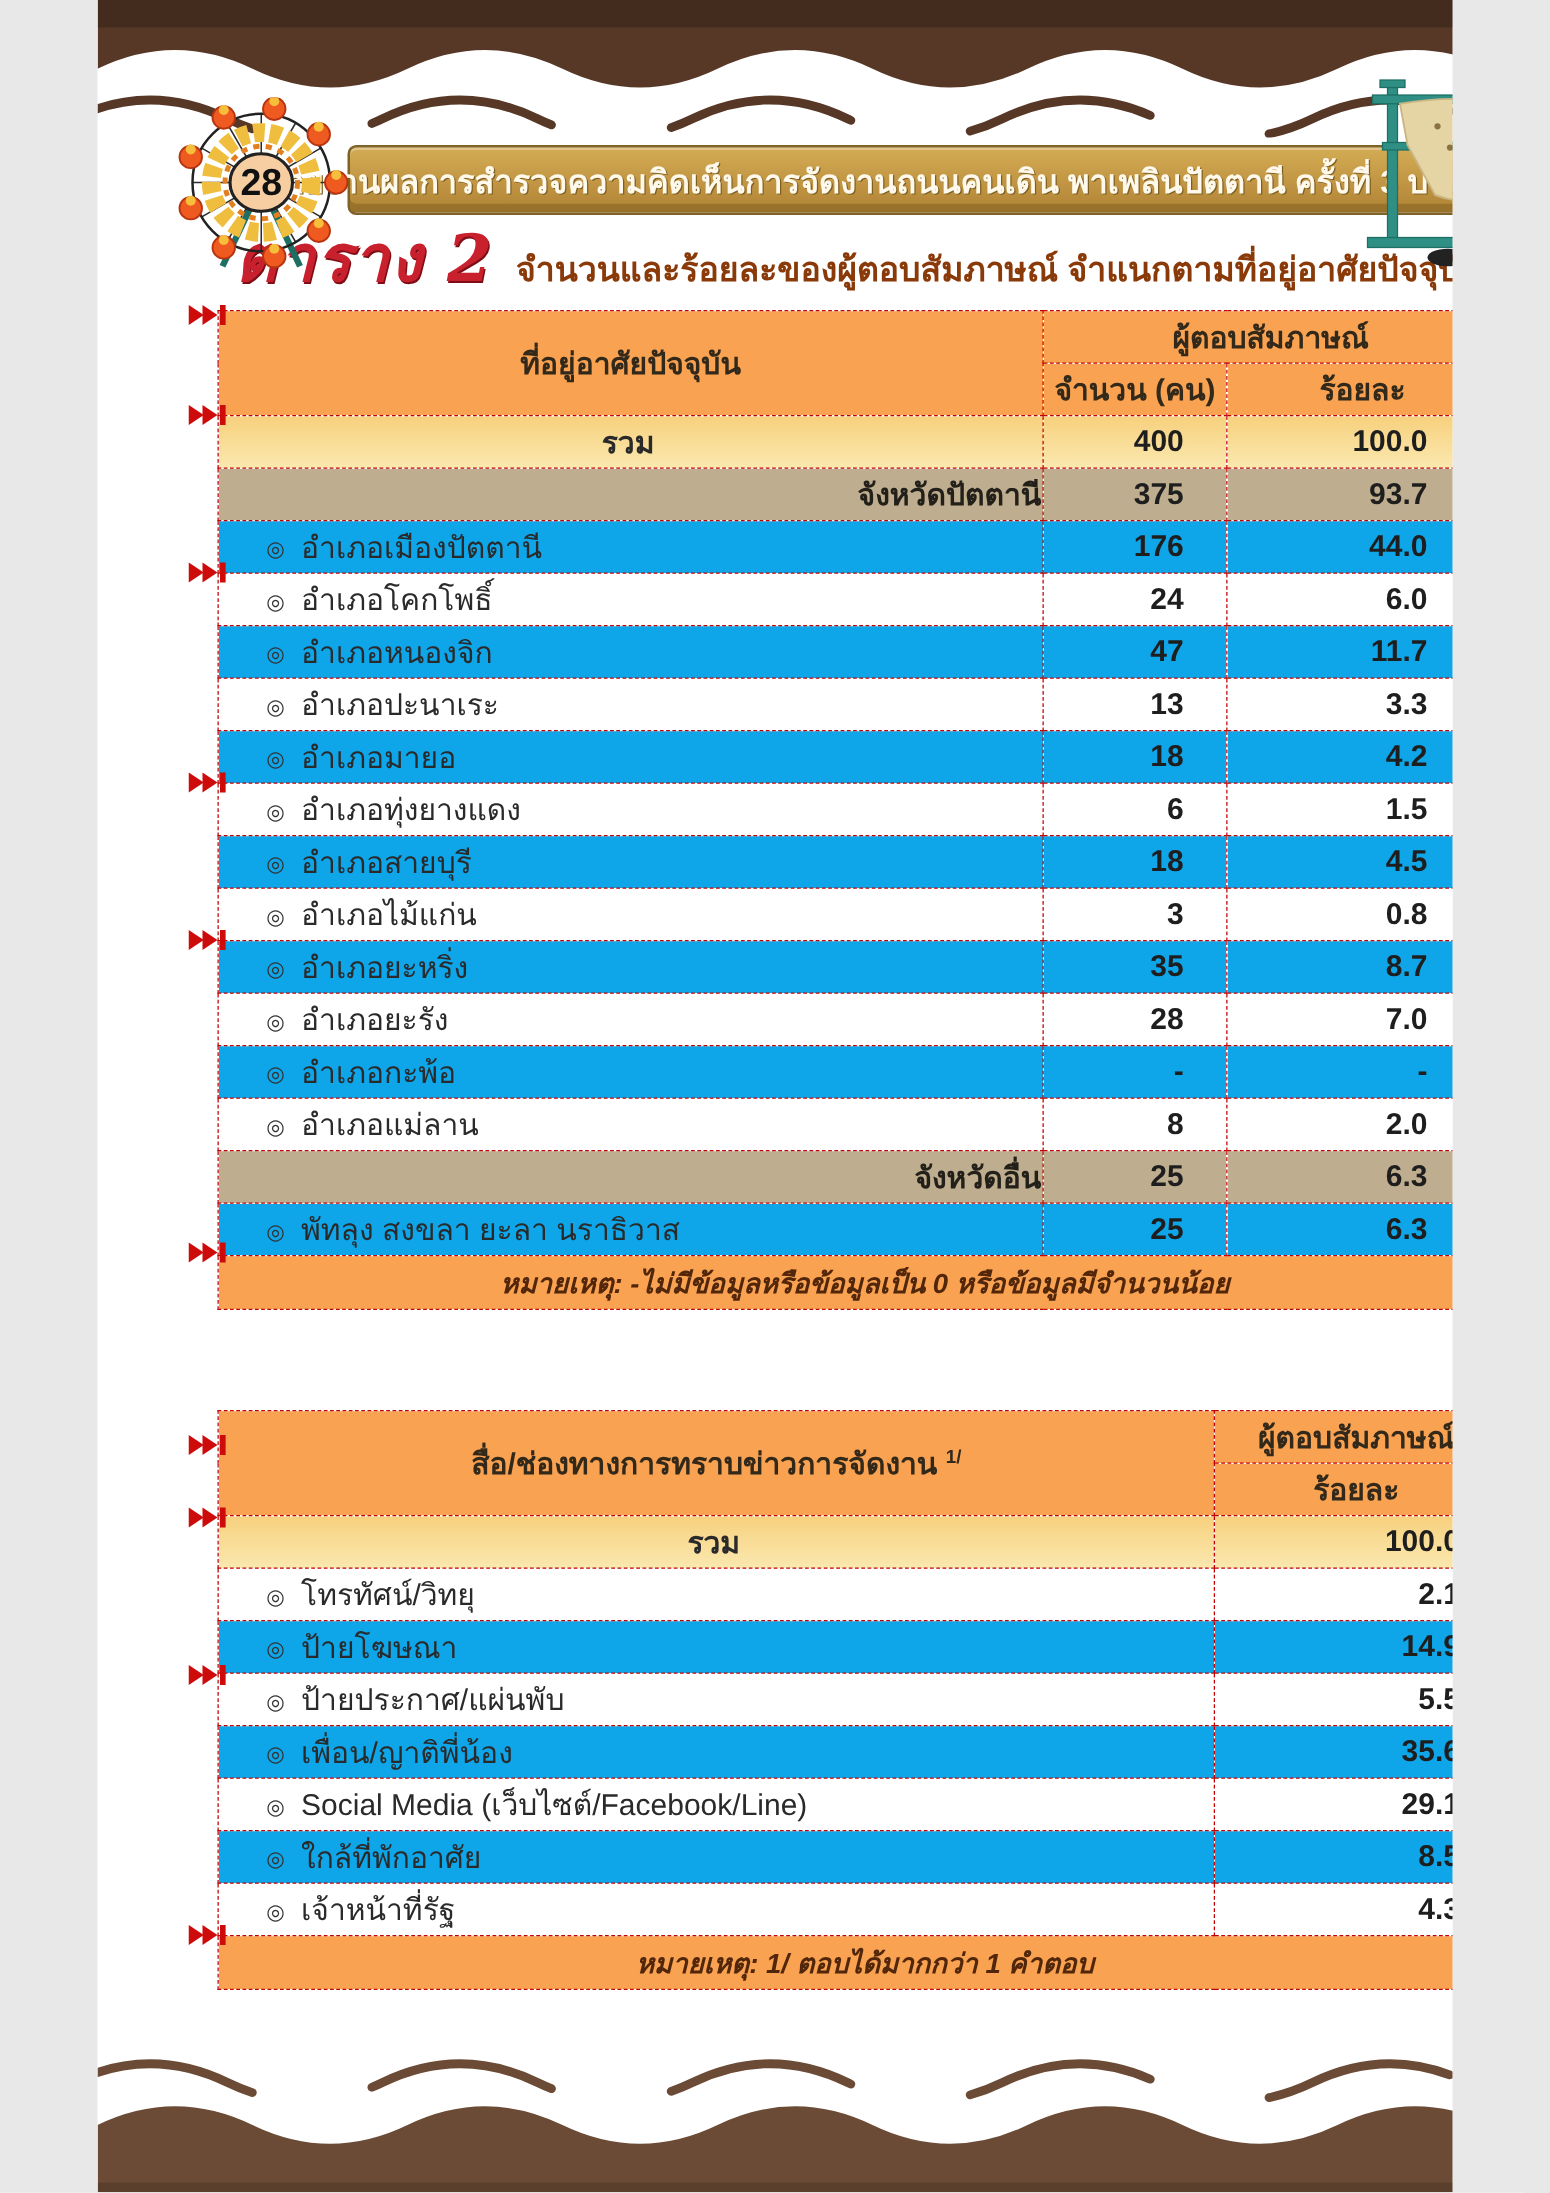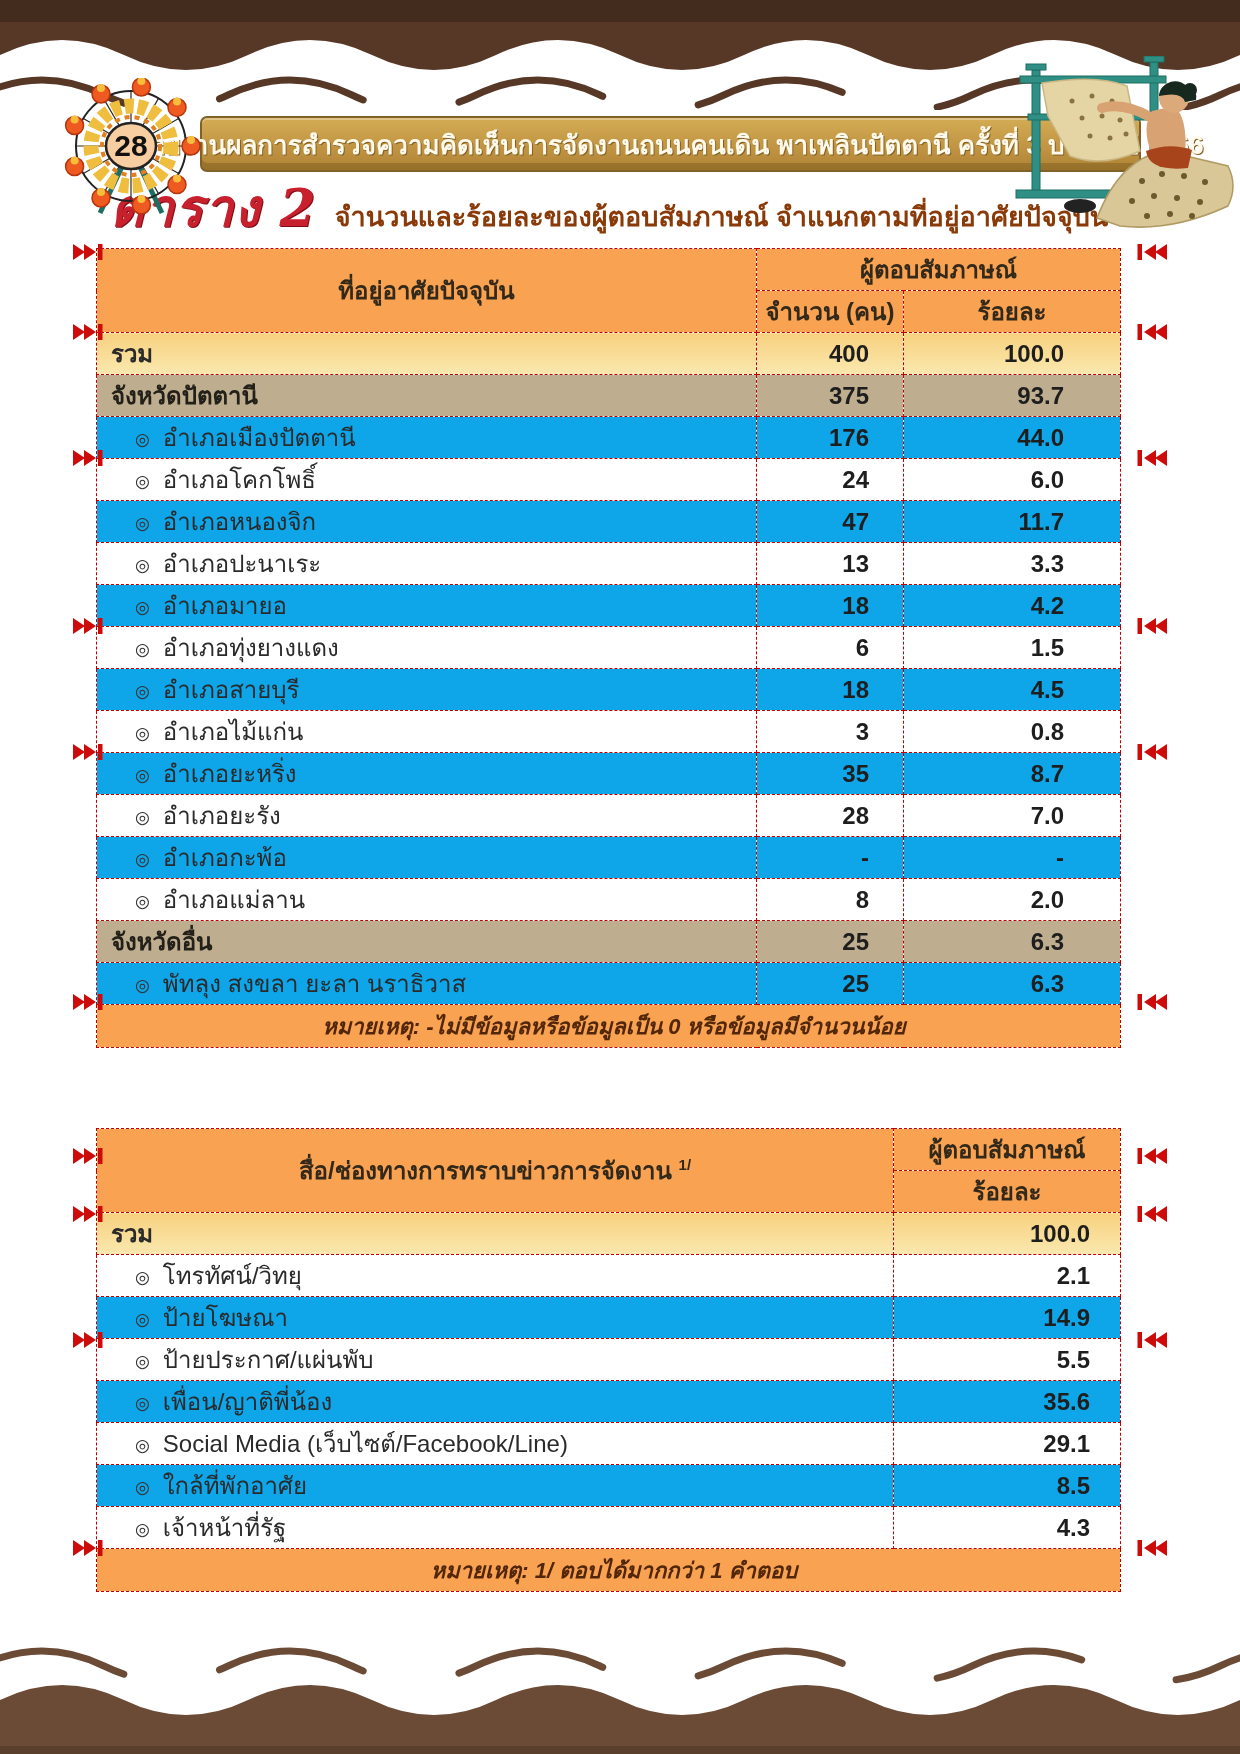--- a/index.html
+++ b/index.html
@@ -1,17 +1,17 @@
 <!DOCTYPE html>
 <html><head>
 <meta charset="utf-8">
 <style>
   html,body{margin:0;padding:0;background:#e8e8e8;}
   .page{
-    position:relative;width:1240px;height:1754px;margin:0 auto;
+    position:relative;width:1084px;height:1754px;margin:0 auto;
     background:#ffffff;overflow:hidden;
     font-family:"Liberation Sans",sans-serif;color:#222;
   }
   svg{display:block;}
   .band{position:absolute;left:0;width:1240px;}
   .band-top{top:0;}
   .band-bottom{top:1634px;}
 
   
   .banner{
@@ -57,22 +57,22 @@
   .h-sub{height:34px;margin-left:12px;}
   sup{font-size:15px;}
   .data-table tbody tr{height:42px;}
   .c-label{font-size:24px;color:#2A2A2A;text-align:left;padding-left:14px;}
   .c-val{font-size:24px;color:#1E1E1E;text-align:right;font-weight:bold;}
   #table2 td:nth-child(2){padding-right:34px;}
   #table2 td:nth-child(3){padding-right:56px;}
   #table3 td:nth-child(2){padding-right:30px;}
   .bullet{font-size:17px;margin-right:13px;color:#333;vertical-align:1px;}
   .type-item .c-label{padding-left:38px;}
-  .type-total .c-label{text-align:left;font-weight:bold;padding-right:18px;}
-  .type-group .c-label{font-weight:bold;color:#23201A;}
+  .type-total .c-label{text-align:center;font-weight:bold;padding-right:18px;}
+  .type-group .c-label{font-weight:bold;color:#23201A;text-align:right;}
   .shade-gold td{background:linear-gradient(180deg,#F7D17E 0%,#FAE8AF 100%);}
   .shade-tan td{background:#BEAD8E;}
   .shade-cream td{background:#0ea5e9;}
   .shade-white td{background:#FFFFFF;}
   .note-row td{
     background:#F9A251;height:40px;font-size:22px;font-style:italic;
     font-weight:bold;color:#52260A;padding-left:12px;text-align:center;
   }
   
   .marker{position:absolute;width:34px;height:20px;z-index:6;}

